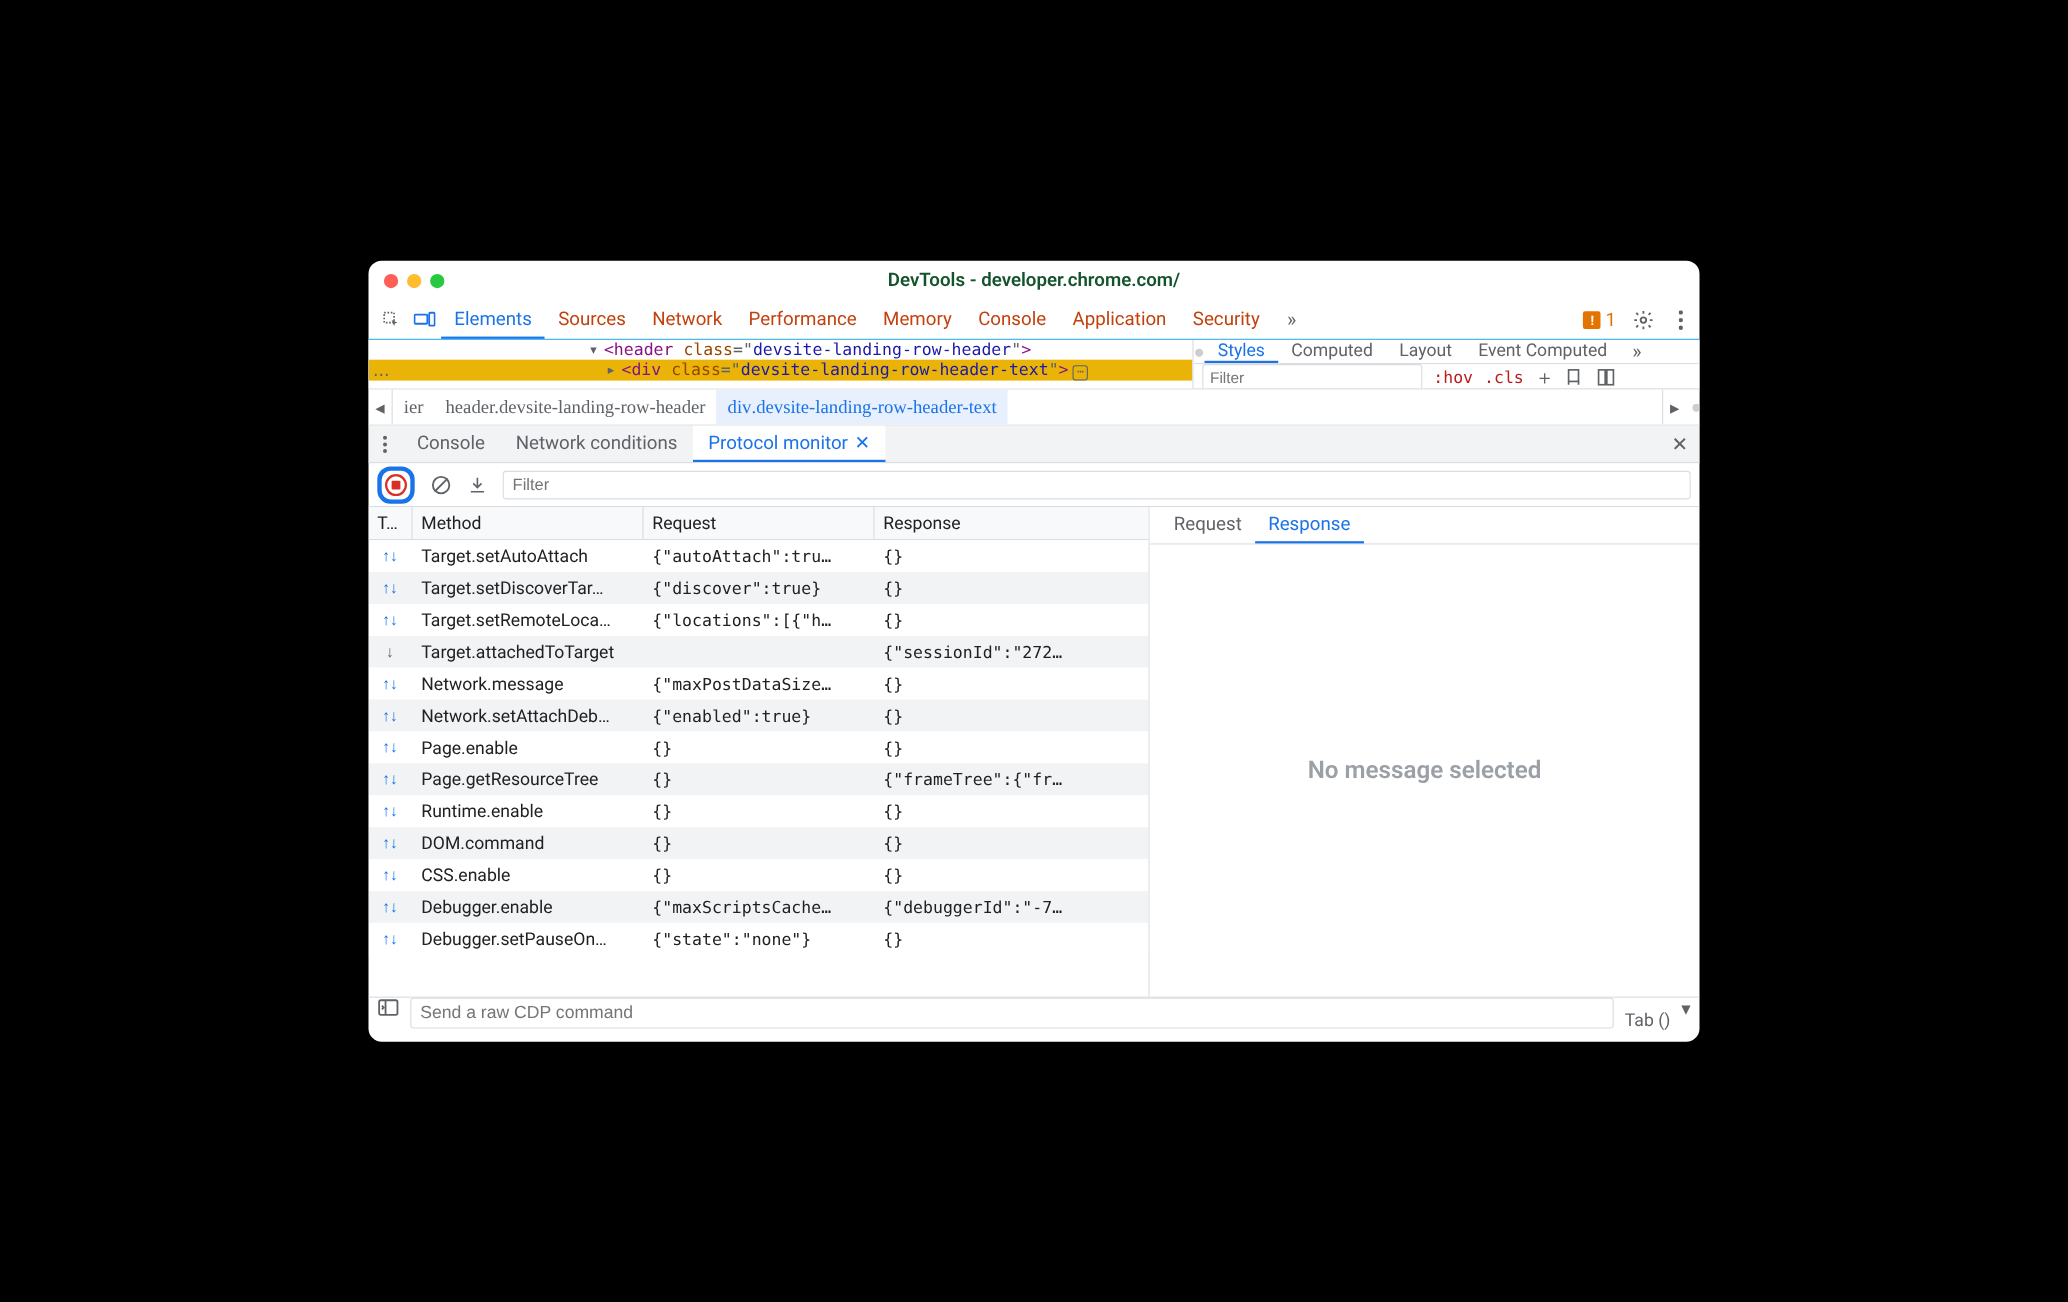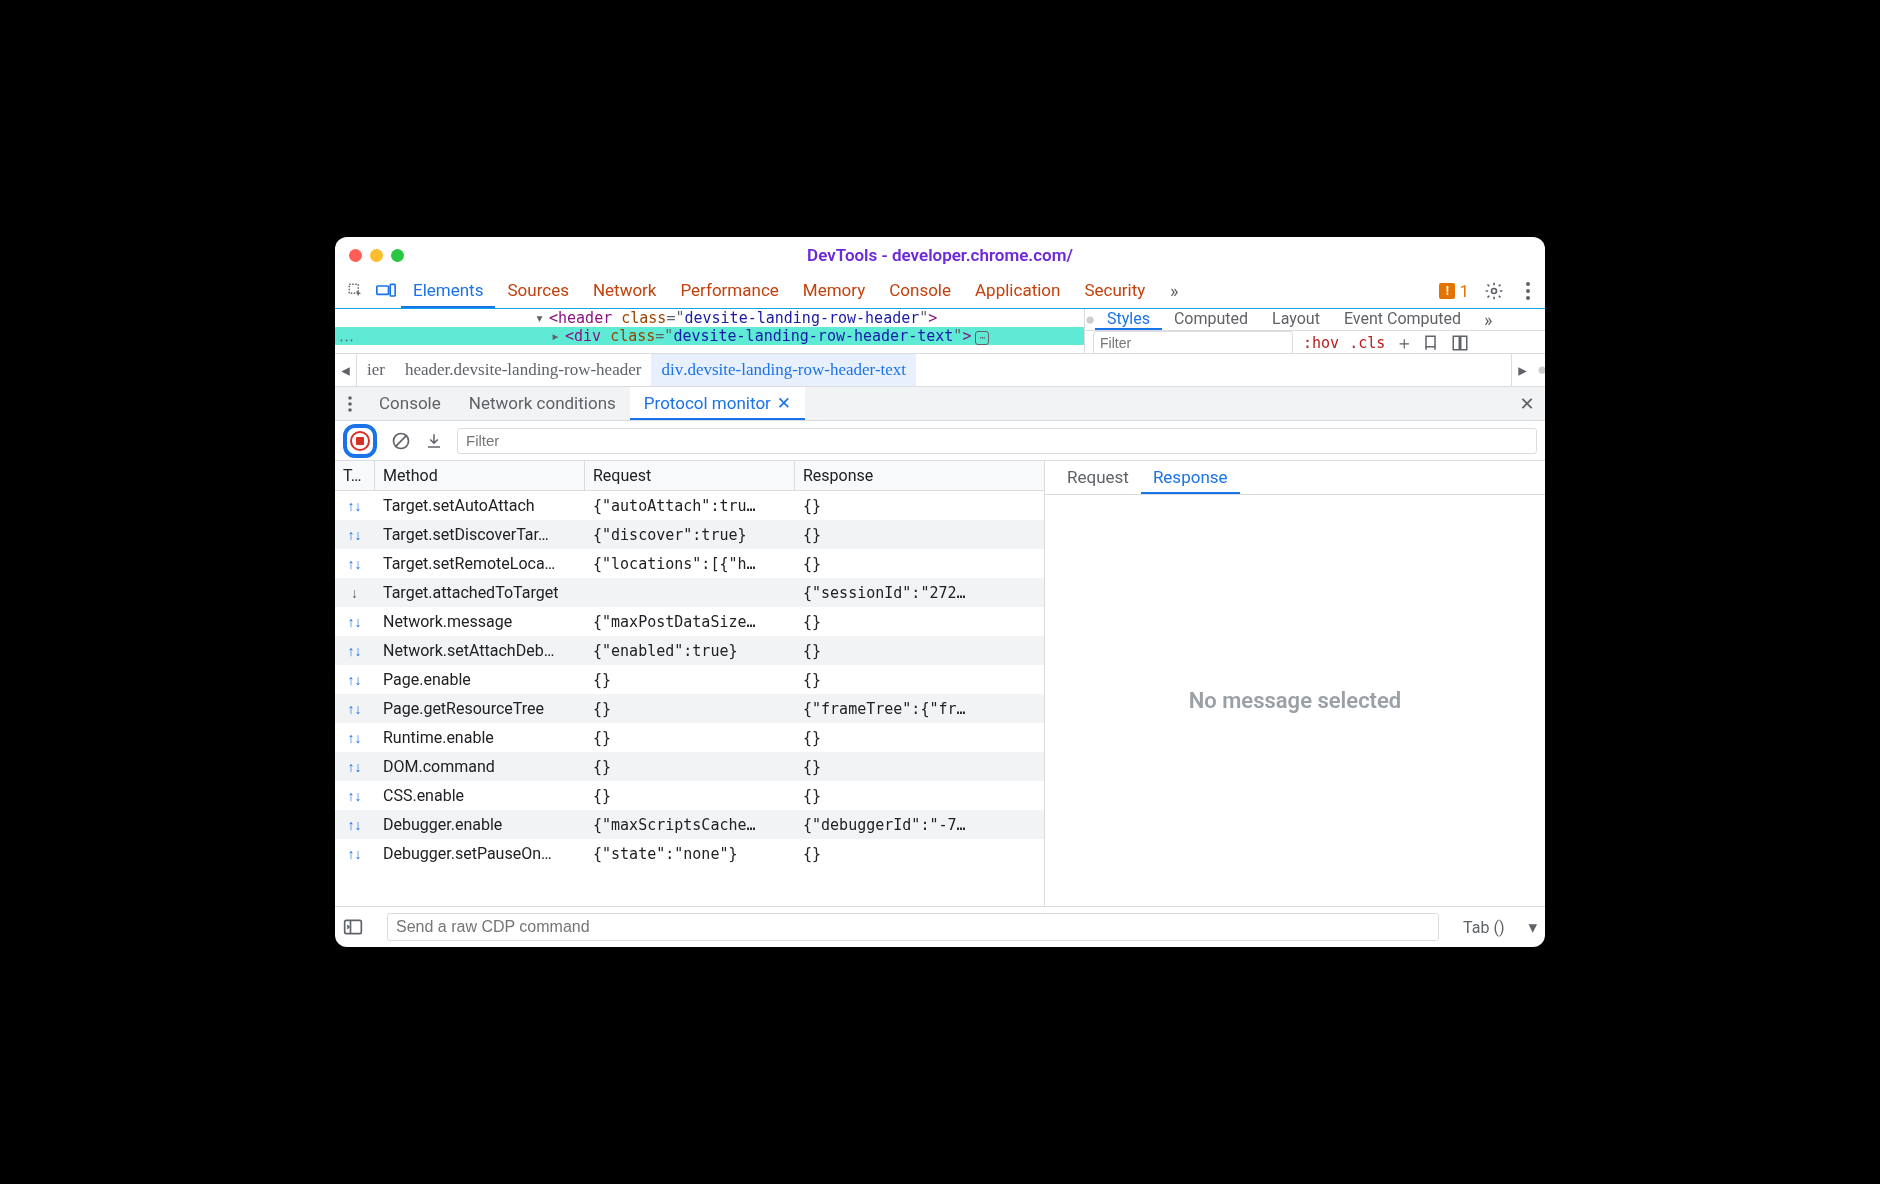--- a/index.html
+++ b/index.html
@@ -29,21 +29,21 @@
   display: flex;
   align-items: center;
   padding: 0 14px;
   position: relative;
 }
 .traffic { display: flex; gap: 8px; }
 .traffic .dot { width: 13px; height: 13px; border-radius: 50%; }
 .dot-red { background:#ff5f57; }
 .dot-yellow { background:#febc2e; }
 .dot-green { background:#28c840; }
-.title { position: absolute; left: 0; right: 0; text-align: center; font-weight: 600; font-size: 17px; color: #6d28d9; }
+.title { position: absolute; left: 0; right: 0; text-align: center; font-weight: 600; font-size: 17px; color: #14532d; }
 
 .main-tabs {
   height: 36px;
   border-bottom: 1px solid #0ea5e9;
   display: flex;
   align-items: stretch;
   padding-left: 6px;
   gap: 0;
 }
 .main-tabs .tool-icon { width: 30px; display:flex; align-items:center; justify-content:center; color:#5f6368; }
@@ -60,21 +60,21 @@
 .main-tabs .overflow, .main-tabs .warn, .main-tabs .gear, .main-tabs .kebab {
   width: 34px; display:flex; align-items:center; justify-content:center; color:#5f6368;
 }
 .main-tabs .warn { color:#E37400; display:flex; gap:4px; width:auto; padding:0 8px; align-items:center;}
 .warn-box{ width:16px; height:16px; background:#E37400; color:#fff; font-size:12px; font-weight:700; display:flex;align-items:center;justify-content:center; border-radius:2px;}
 .main-tabs .gear svg { width:20px; height:20px; }
 
 .elements-area { display:flex; background:#e8f0fe; height: 44px;}
 .dom-pane { flex:1; background:#fff; overflow:hidden; position:relative; border-right:1px solid #dadce0;}
 .dom-line { font-family: Menlo, monospace; font-size:15px; white-space:nowrap; padding-left: 200px; color:#5f6368; }
-.dom-line.sel { background:#5eead4; }
+.dom-line.sel { background:#eab308; }
 .tag-name{color:#881280;} .attr-name{color:#994500;} .attr-val{color:#1a1aa6;} .bracket{color:#881280;}
 .dom-ell{color:#5f6368; font-size:15px; position:absolute; left:4px; top:22px;}
 .triangle{color:#5f6368; display:inline-block; width:14px;}
 .eqsign{color:#5f6368;} .badge-ell{display:inline-block; border:1px solid #5f6368; border-radius:3px; padding:0 3px; font-size:10px; line-height:12px; margin-left:4px;}
 
 .styles-pane { width: 460px; background:#fff; display:flex; flex-direction:column; }
 .styles-tabs { display:flex; height:34px; border-bottom:1px solid #dadce0; align-items:stretch; }
 .styles-tabs .stab { padding:0 12px; display:flex; align-items:center; font-size:16px; color:#5f6368; border-bottom:2px solid transparent; }
 .styles-tabs .stab.active{ color:#1a73e8; border-bottom-color:#1a73e8; }
 .styles-tabs .ov{ width:30px; display:flex;align-items:center;justify-content:center;color:#5f6368;}
@@ -118,21 +118,21 @@
 .td.mono{font-family:Menlo,monospace; font-size:15px;}
 .arrow-bi{color:#1a73e8; font-size:14px;}
 .arrow-down{color:#5f6368; font-size:14px;}
 
 .detail-pane{flex:1; display:flex; flex-direction:column;}
 .detail-tabs{height:34px; border-bottom:1px solid #dadce0; display:flex; align-items:stretch; padding-left:10px;}
 .detail-tabs .dtab2{padding:0 12px; display:flex; align-items:center; font-size:17px; color:#5f6368; border-bottom:2px solid transparent;}
 .detail-tabs .dtab2.active{color:#1a73e8; border-bottom-color:#1a73e8;}
 .detail-empty{flex:1; display:flex; align-items:center; justify-content:center; color:#9aa0a6; font-size:22px; font-weight:600;}
 
-.footer{height:40px; display:flex; align-items:center; padding:0 8px; gap:24px;}
+.footer{height:40px; display:flex; padding:0 8px; gap:10px;}
 .footer .side-ic{color:#5f6368;}
 .footer input{flex:1; height:28px; border:1px solid #dadce0; border-radius:3px; padding:0 8px; font-size:16px;}
 .footer .completion{color:#5f6368; font-size:16px; display:flex; align-items:center; gap:8px;}
 .footer .chev{color:#5f6368;}
 
 svg{display:block;}
 .overflow-chev{font-size:18px;}
 </style>
 </head>
 <body>

